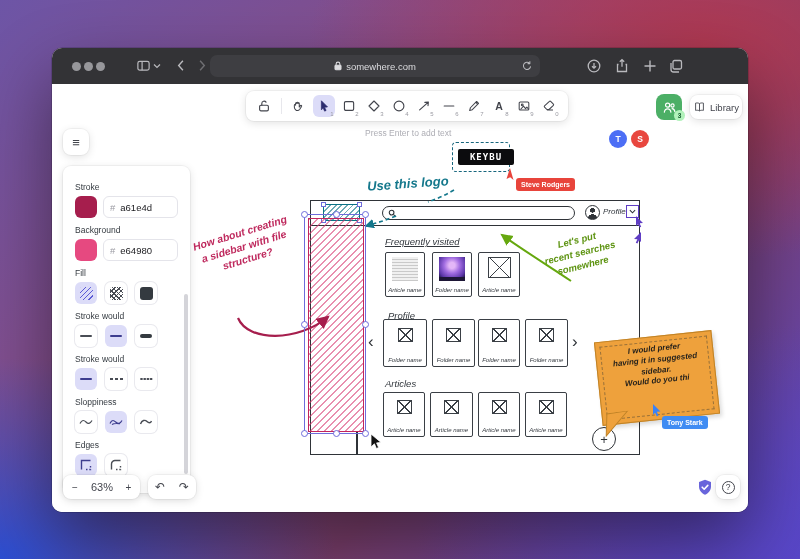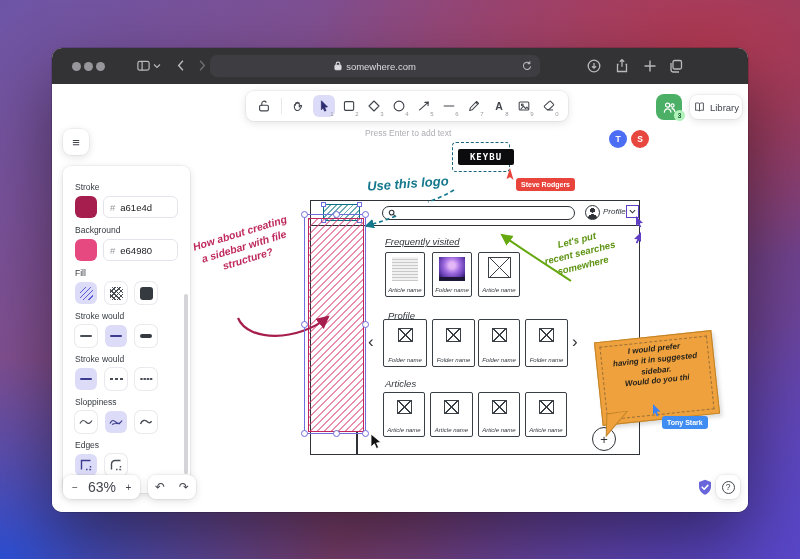--- a/index.html
+++ b/index.html
@@ -535,21 +535,21 @@
       <path d="M1 0 L8.5 7.5 L4.8 7.8 L6.5 11.5 L4.8 12.4 L3.1 8.7 L1 10.7 Z" fill="#3b82f6"></path>
     </svg>
     <div class="cursorpill" style="left:610px; top:332px; background:#3f8cf3;">Tony Stark</div>
 
     <svg class="abs" style="left:318px; top:350px; z-index:10;" width="13" height="16" viewBox="0 0 13 16">
       <path d="M1 0 L1 13 L4.4 9.8 L6.4 14.5 L8.6 13.5 L6.6 8.9 L11 8.4 Z" fill="#111" stroke="#fff" stroke-width=".8"></path>
     </svg>
 
     <div class="island pillrow" style="left:11px; top:391px; width:77px;">
       <div class="pillseg sqbtn" style="width:24px;">−</div>
-      <div class="pillseg" style="width:30px; font-size:14px;text-align:center;">63%</div>
+      <div class="pillseg" style="width:30px; font-size:11px;text-align:center;">63%</div>
       <div class="pillseg sqbtn" style="width:23px;">+</div>
     </div>
     <div class="island pillrow" style="left:96px; top:391px; width:48px;">
       <div class="pillseg sqbtn" style="width:24px; font-size:12px;">↶</div>
       <div class="pillseg sqbtn" style="width:24px; font-size:12px;">↷</div>
     </div>
     <svg class="abs" style="left:645px; top:395px;" width="16" height="17" viewBox="0 0 16 17">
       <path d="M8 .8l6 2.2v4.6c0 4-2.7 6.9-6 8.2-3.3-1.3-6-4.2-6-8.2V3z" fill="#6965db"></path>
       <path d="M5.2 8.2l2 2 3.6-3.8" fill="none" stroke="#fff" stroke-width="1.6" stroke-linecap="round" stroke-linejoin="round"></path>
     </svg>

